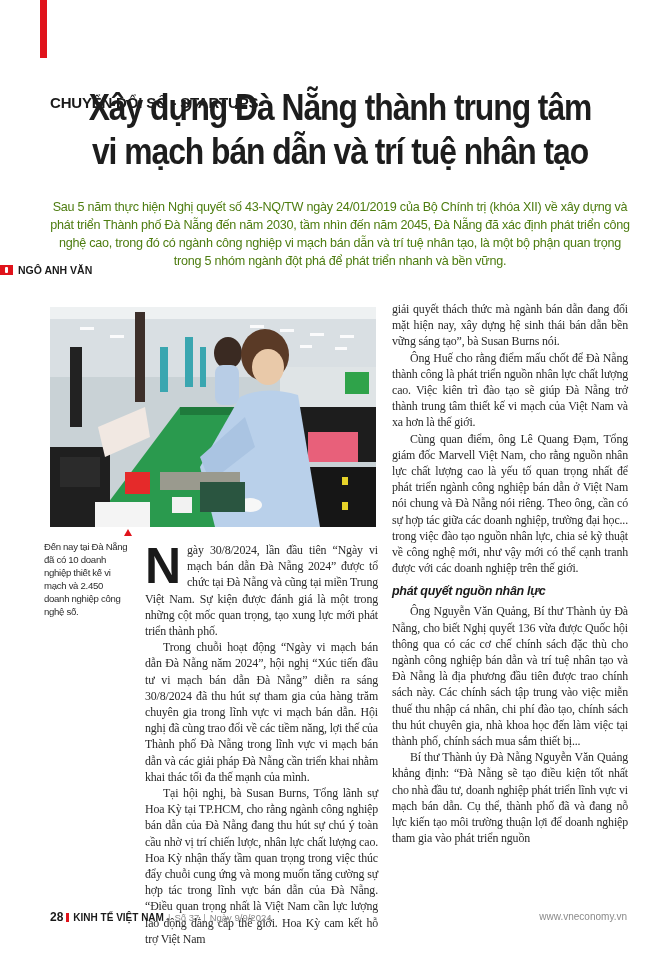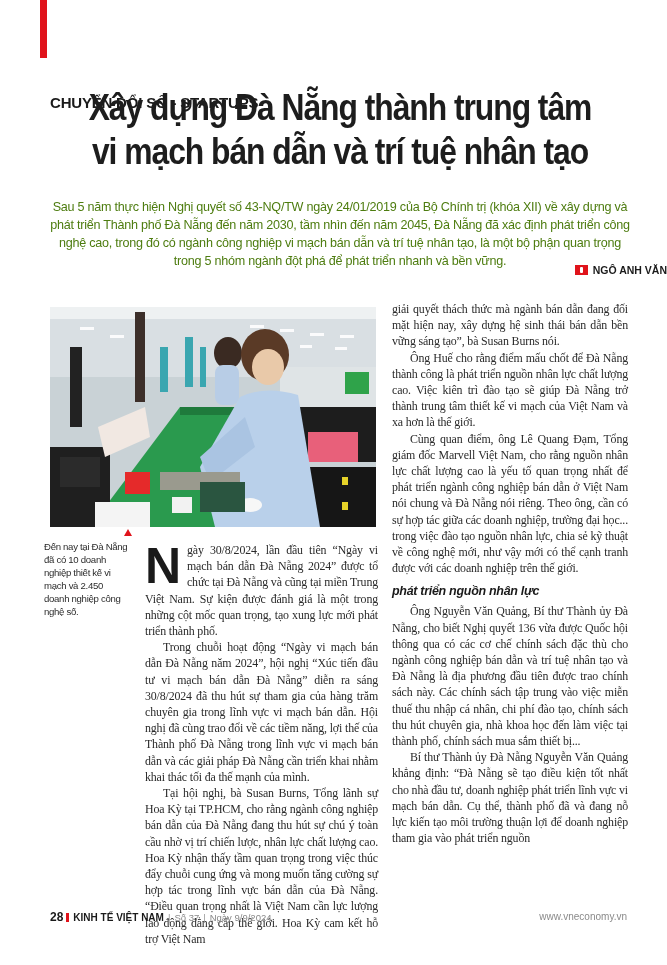--- a/index.html
+++ b/index.html
@@ -6,21 +6,21 @@
   body { width:667px; height:965px; position:relative; overflow:hidden; font-family:"Liberation Serif", serif; color:#2a2a2a; }
 
   .section-bar { position:absolute; left:40px; top:0; width:7px; height:58px; background:#e0131b; }
   .section-label { position:absolute; left:50px; top:46px; font-family:"Liberation Sans", sans-serif; font-weight:bold; font-size:15px; letter-spacing:-0.2px; color:#1a1a1a;margin-top:48px; }
 
   .headline { position:absolute; left:40px; top:86px; width:600px; text-align:center; font-family:"Liberation Sans", sans-serif; font-weight:bold; font-size:37px; line-height:44px; letter-spacing:-1.2px; color:#1d1d1d; transform:scaleX(0.86); transform-origin:center top; }
   .headline div { white-space:nowrap; }
 
   .lede { position:absolute; left:50px; top:198px; width:580px; text-align:center; font-family:"Liberation Sans", sans-serif; font-size:12.6px; line-height:18px; color:#4d7c0f; letter-spacing:-0.25px; }
 
-  .byline { position:absolute; left:0; width:667px; top:264px; text-align:right; font-family:"Liberation Sans", sans-serif; font-weight:bold; font-size:10.5px; color:#1a1a1a; }
+  .byline { position:absolute; left:0; width:667px; top:264px; text-align:left; font-family:"Liberation Sans", sans-serif; font-weight:bold; font-size:10.5px; color:#1a1a1a; }
   .byline-icon { display:inline-block; width:13px; height:10px; background:#e0131b; vertical-align:-1px; margin-right:5px; position:relative; }
   .byline-icon::after { content:""; position:absolute; left:5px; top:2px; width:3px; height:6px; background:#fff; border-radius:1px; }
 
   .photo { position:absolute; left:50px; top:307px; width:326px; height:220px; overflow:hidden; background:#b9c8cf; }
 
   .caption-arrow { position:absolute; left:124px; top:529px; width:0; height:0; border-left:4px solid transparent; border-right:4px solid transparent; border-bottom:7px solid #e0131b; }
   .caption { position:absolute; left:44px; top:540px; width:86px; text-align:left; font-family:"Liberation Sans", sans-serif; font-size:9.6px; line-height:13px; color:#2c2c2c; letter-spacing:-0.3px; }
 
   .col { position:absolute; font-size:11.9px; line-height:16.2px; text-align:justify; color:#2a2a2a; letter-spacing:-0.15px; }
   .col p { margin:0; text-indent:18px; }
@@ -123,21 +123,21 @@
   <p class="noindent"><span class="dropcap">N</span><span>gày 30/8/2024, lần đầu tiên “Ngày vi mạch bán dẫn Đà Nẵng 2024” được tổ chức tại Đà Nẵng và cũng tại miền Trung Việt Nam. Sự kiện được đánh giá là một trong những cột mốc quan trọng, tạo xung lực mới phát triển thành phố.</span></p>
   <p>Trong chuỗi hoạt động “Ngày vi mạch bán dẫn Đà Nẵng năm 2024”, hội nghị “Xúc tiến đầu tư vi mạch bán dẫn Đà Nẵng” diễn ra sáng 30/8/2024 đã thu hút sự tham gia của hàng trăm chuyên gia trong lĩnh vực vi mạch bán dẫn. Hội nghị đã cùng trao đổi về các tiềm năng, lợi thế của Thành phố Đà Nẵng trong lĩnh vực vi mạch bán dẫn và các giải pháp Đà Nẵng cần triển khai nhằm khai thác tối đa thế mạnh của mình.</p>
   <p>Tại hội nghị, bà Susan Burns, Tổng lãnh sự Hoa Kỳ tại TP.HCM, cho rằng ngành công nghiệp bán dẫn của Đà Nẵng đang thu hút sự chú ý toàn cầu nhờ vị trí chiến lược, nhân lực chất lượng cao. Hoa Kỳ nhận thấy tầm quan trọng trong việc thúc đẩy chuỗi cung ứng và mong muốn tăng cường sự hợp tác trong lĩnh vực bán dẫn của Đà Nẵng. “Điều quan trọng nhất là Việt Nam cần lực lượng lao động đẳng cấp thế giới. Hoa Kỳ cam kết hỗ trợ Việt Nam</p>
 </div>
 
 <div class="col col-right">
   <p class="noindent">giải quyết thách thức mà ngành bán dẫn đang đối mặt hiện nay, xây dựng hệ sinh thái bán dẫn bền vững sáng tạo”, bà Susan Burns nói.</p>
   <p>Ông Huế cho rằng điểm mấu chốt để Đà Nẵng thành công là phát triển nguồn nhân lực chất lượng cao. Việc kiên trì đào tạo sẽ giúp Đà Nẵng trở thành trung tâm thiết kế vi mạch của Việt Nam và xa hơn là thế giới.</p>
   <p>Cùng quan điểm, ông Lê Quang Đạm, Tổng giám đốc Marvell Việt Nam, cho rằng nguồn nhân lực chất lượng cao là yếu tố quan trọng nhất để phát triển ngành công nghiệp bán dẫn ở Việt Nam nói chung và Đà Nẵng nói riêng. Theo ông, cần có sự hợp tác giữa các doanh nghiệp, trường đại học... trong việc đào tạo nguồn nhân lực, chia sẻ kỹ thuật về công nghệ mới, như vậy mới có thể cạnh tranh được với các doanh nghiệp trên thế giới.</p>
   <div class="subhead">
-    <div>phát triển nguồn nhân lực</div>
+    <div>phát quyết nguồn nhân lực</div>
   </div>
   <p>Ông Nguyễn Văn Quảng, Bí thư Thành ủy Đà Nẵng, cho biết Nghị quyết 136 vừa được Quốc hội thông qua có các cơ chế chính sách đặc thù cho ngành công nghiệp bán dẫn và trí tuệ nhân tạo và Đà Nẵng là địa phương đầu tiên được trao chính sách này. Các chính sách tập trung vào việc miễn thuế thu nhập cá nhân, chi phí đào tạo, chính sách thu hút chuyên gia, nhà khoa học đến làm việc tại thành phố, chính sách mua sắm thiết bị...</p>
   <p>Bí thư Thành ủy Đà Nẵng Nguyễn Văn Quảng khẳng định: “Đà Nẵng sẽ tạo điều kiện tốt nhất cho nhà đầu tư, doanh nghiệp phát triển lĩnh vực vi mạch bán dẫn. Cụ thể, thành phố đã và đang nỗ lực kiến tạo môi trường thuận lợi để doanh nghiệp tham gia vào phát triển nguồn</p>
 </div>
 
 <div class="footer">
   <span class="page-num">28</span><span class="red-mark"></span><span class="mag">KINH TẾ VIỆT NAM</span><span class="sep">|</span><span>Số 37</span><span class="sep">|</span><span>Ngày 9/9/2024</span>
 </div>
 <div class="site">www.vneconomy.vn</div>
 

